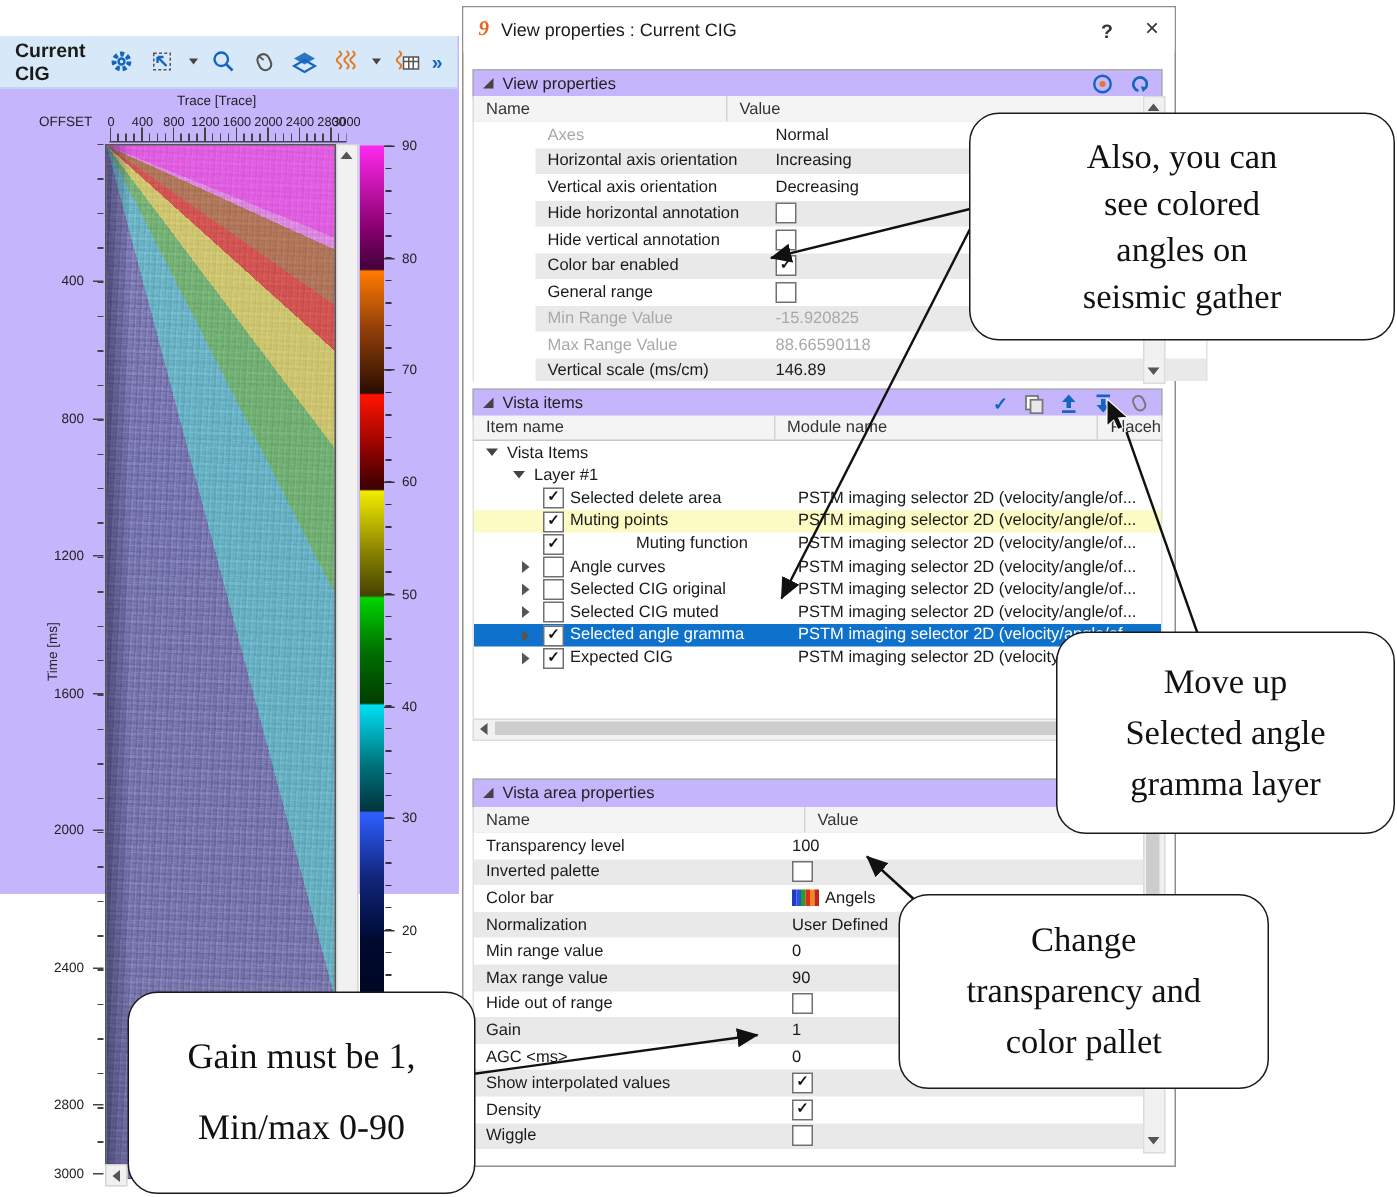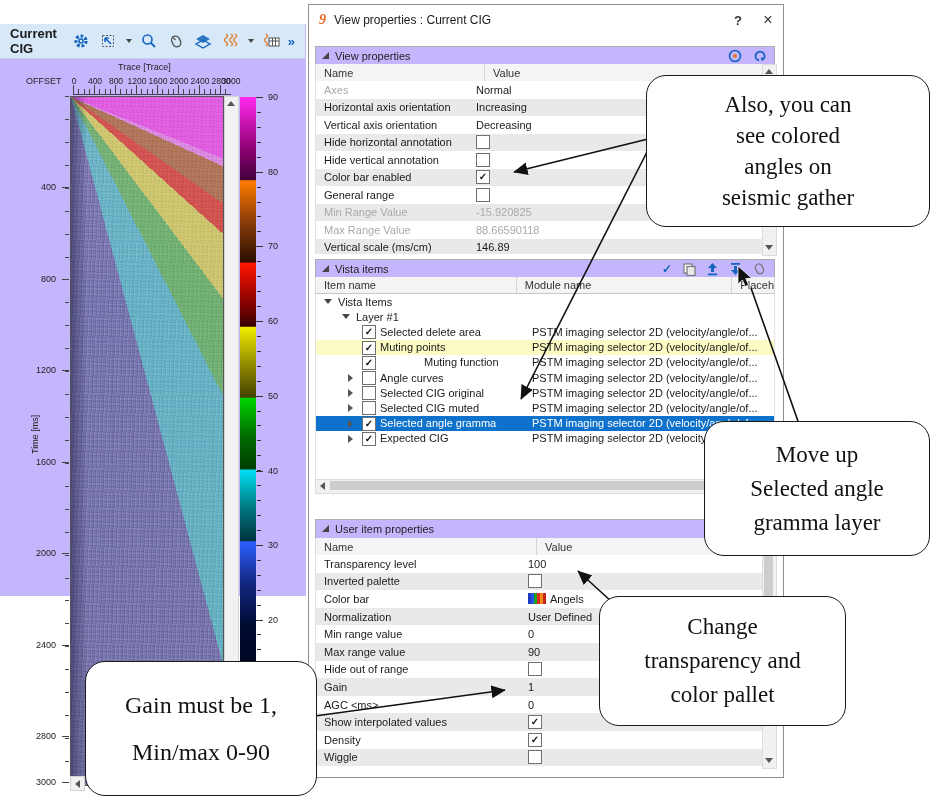--- a/index.html
+++ b/index.html
@@ -282,21 +282,21 @@
             <path d="M11.5 6 l0 4.4 l-4.4 0" fill="none" stroke="#1565c0" stroke-width="0"></path>
             <path d="M13 9 L10 12.5 L8.6 8.6 Z" fill="#1565c0"></path>
           </svg>
         </span>
     </span>
   </div>
   <div class="colhdr abs" style="left:6px;top:59px;width:458px;height:17px;">
     <span class="cell" style="width:160px;" id="vp-col0">Name</span>
     <span class="cell" style="flex:1;border-right:none;" id="vp-col1">Value</span>
   </div>
-  <div class="ptable abs" id="vp-table" style="left:6px;top:76px;width:447px;height:173px;">
+  <div class="ptable abs" id="vp-table" style="left:6px;top:76px;width:447px;height:173px;padding-left:41px;">
       <div class="prow" style="height: 17.5px;">
         <span class="pname dis" style="width: 152px; flex: 0 0 auto;">Axes</span>
         <span class="val">Normal</span>
       </div>
       <div class="prow" style="height: 17.5px;">
         <span class="pname" style="width: 152px; flex: 0 0 auto;">Horizontal axis orientation</span>
         <span class="val">Increasing</span>
       </div>
       <div class="prow" style="height: 17.5px;">
         <span class="pname" style="width: 152px; flex: 0 0 auto;">Vertical axis orientation</span>
@@ -436,21 +436,21 @@
         <span class="tri-lf"></span>
       </span>
     <span class="sb-btn" style="left:444px;top:0;width:12px;height:11px;">
         <span class="tri-rt"></span>
       </span>
     <span class="thumb" style="left:14px;top:1px;width:424px;height:9px;"></span>
   </div>
 
   <div class="sec-hdr abs" style="left:6px;top:514px;width:458px;">
     <span class="sec-tri"></span>
-    <span class="sec-title">User item properties</span>
+    <span class="sec-title">Vista area properties</span>
   </div>
   <div class="colhdr abs" style="left:6px;top:533px;width:458px;height:17px;">
     <span class="cell" style="width:212px;" id="ip-col0">Name</span>
     <span class="cell" style="flex:1;border-right:none;" id="ip-col1">Value</span>
   </div>
   <div class="ptable abs" id="ip-table" style="left:6px;top:550px;width:447px;height:212px;">
       <div class="prow" style="height: 17.6px;">
         <span class="pname" style="width: 204px; flex: 0 0 auto;">Transparency level</span>
         <span class="val">100</span>
       </div>

